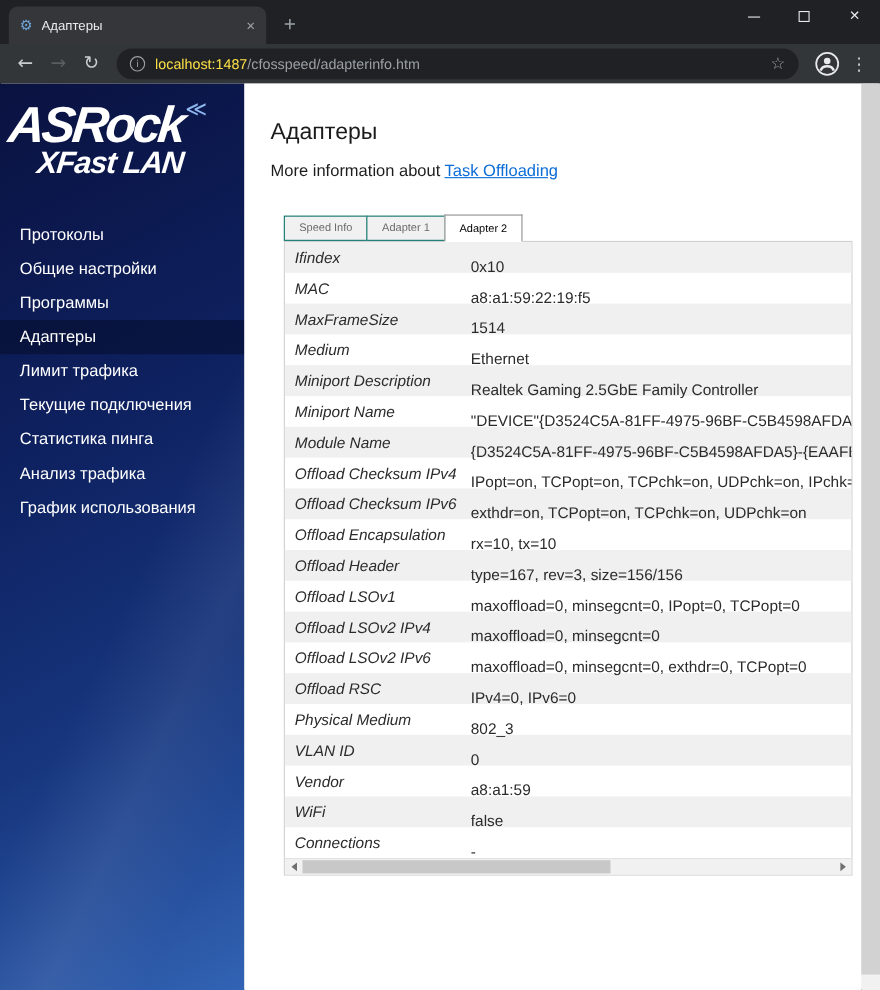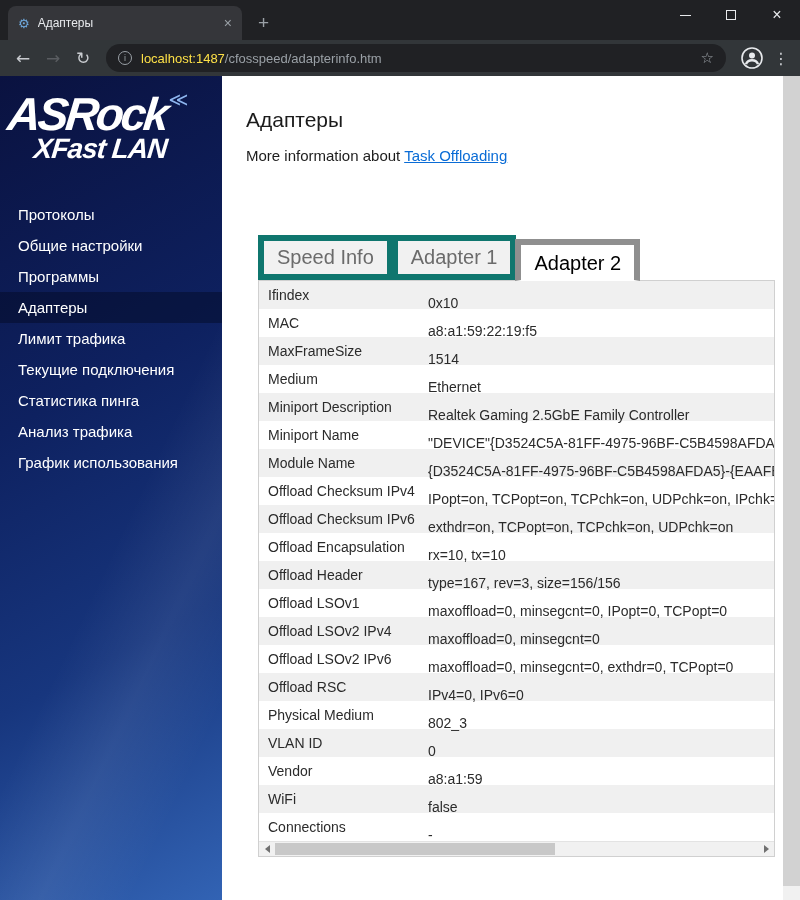--- a/index.html
+++ b/index.html
@@ -64,29 +64,29 @@
   .nav-item.active { background: rgba(2, 8, 34, 0.45); }
 
   
   .main { flex: 1; background: #fff; padding: 32px 0 0 24px; min-width: 0; }
   .page-title { font-size: 21px; font-weight: 400; color: #1b1b1b; margin-bottom: 15px; }
   .info-line { font-size: 15px; color: #1d1d1d; }
   .info-link { color: #0a6cd6; }
 
   .tabs { display: flex; align-items: flex-end; margin: 31px 0 0 12px; position: relative;
           z-index: 2; }
-  .tabbtn { padding: 5px 13px 5px 13px; font-size: 20px; color: #6b6b6b; background: #f1f1f1;
-            border: 6px solid #0f766e; margin-right: -1px; }
+  .tabbtn { padding: 5px 13px 5px 13px; font-size: 10px; color: #6b6b6b; background: #f1f1f1;
+            border: 1px solid #0f766e; margin-right: -1px; }
   .tabbtn.active { background: #fff; color: #000; border-color: #8f8f8f;
-                   border-bottom: 1px solid #fff; margin-bottom: -1px; padding-top: 7px; margin-top: 44px; }
+                   border-bottom: 1px solid #fff; margin-bottom: -1px; padding-top: 7px; }
 
   .table { width: 517px; margin-left: 12px; border: 1px solid #d0d0d0; background: #fff; }
   .trow { display: flex; height: 28px; align-items: center; font-size: 14px; color: #2b2b2b; }
   .trow:nth-child(odd) { background: #f0f0f0; }
-  .tkey { width: 169px; padding-left: 9px; flex-shrink: 0; white-space: nowrap; overflow: hidden; }
+  .tkey { width: 169px; padding-left: 9px; flex-shrink: 0; white-space: nowrap; overflow: hidden; font-style: italic; }
   .tval { flex: 1; white-space: nowrap; overflow: hidden; margin-top: 16px; }
 
   .hscroll { height: 15px; background: #f1f1f1; display: flex; border-top: 1px solid #e3e3e3; }
   .hbtn { width: 16px; display: flex; align-items: center; justify-content: center; flex-shrink: 0; }
   .tri-left { width: 0; height: 0; border-style: solid; border-width: 4px 5px 4px 0;
               border-color: transparent #707070 transparent transparent; }
   .tri-right { width: 0; height: 0; border-style: solid; border-width: 4px 0 4px 5px;
                border-color: transparent transparent transparent #707070; }
   .htrack { flex: 1; position: relative; }
   .hthumb { position: absolute; left: 0; top: 1px; bottom: 1px; width: 58%; background: #c8c8c8; }

